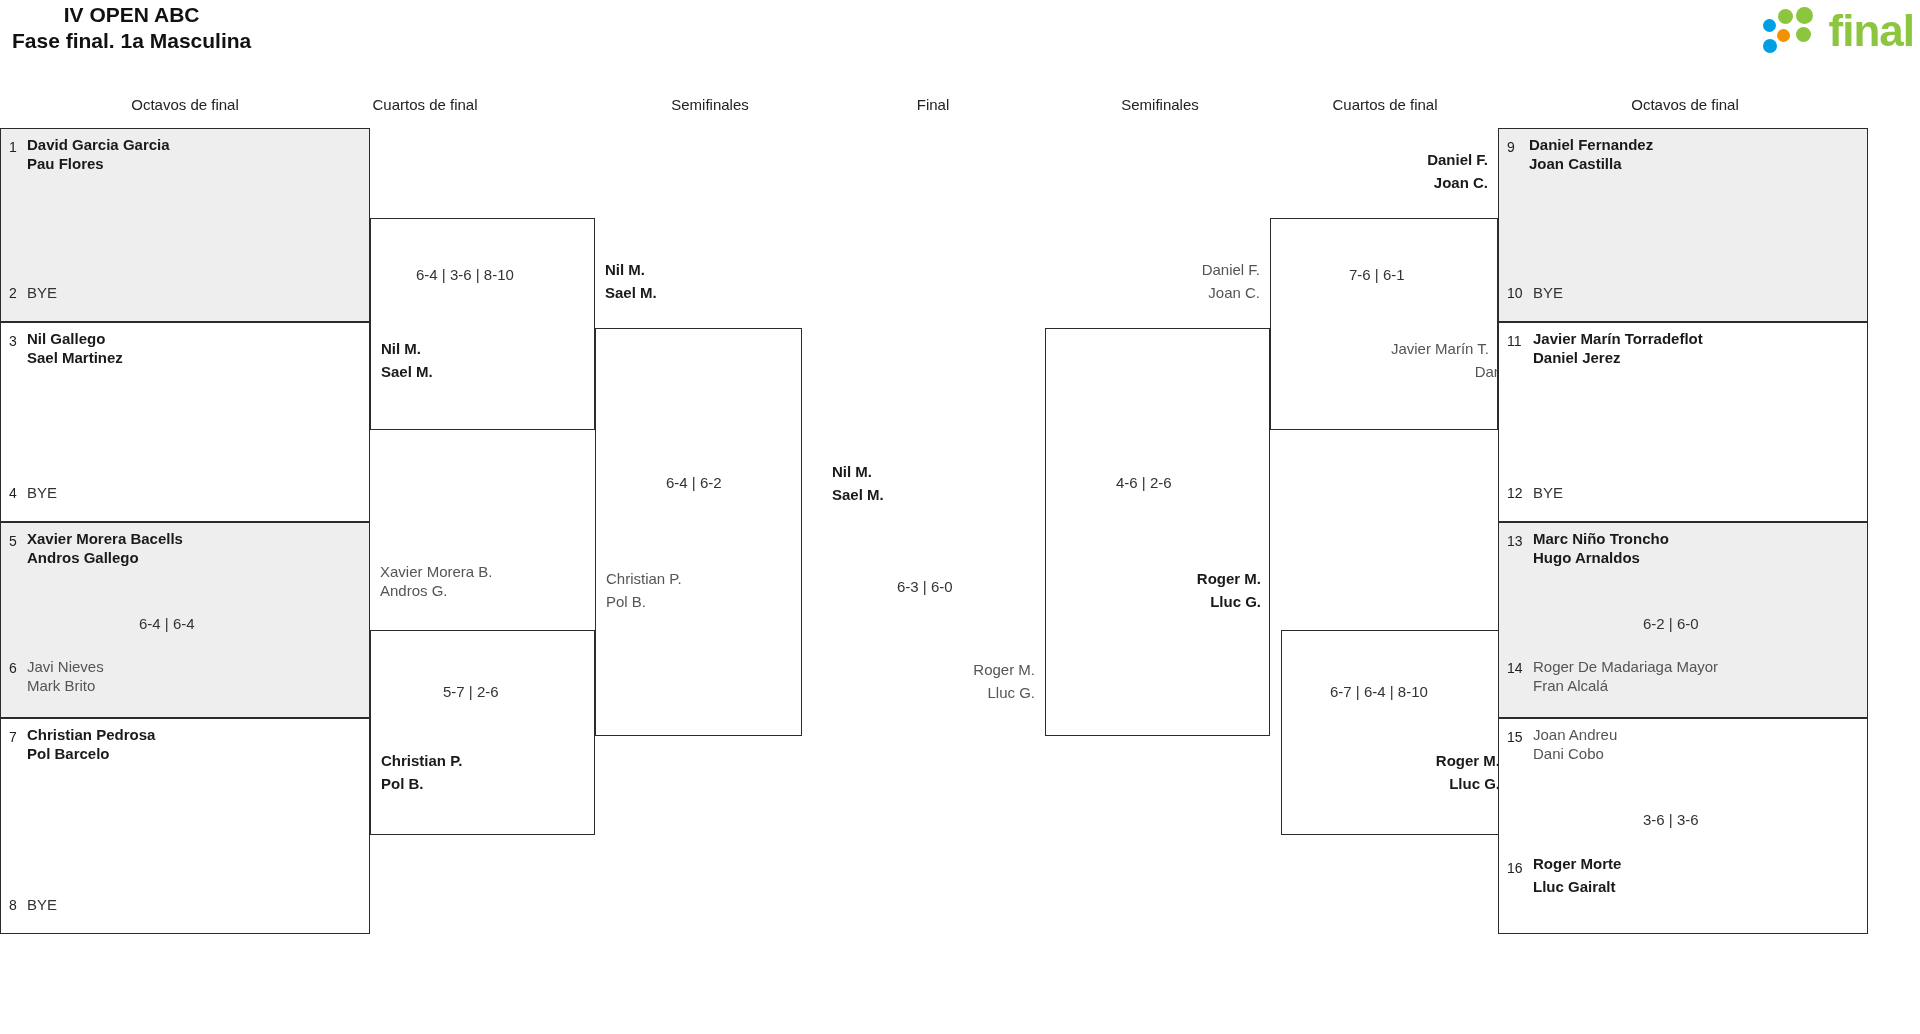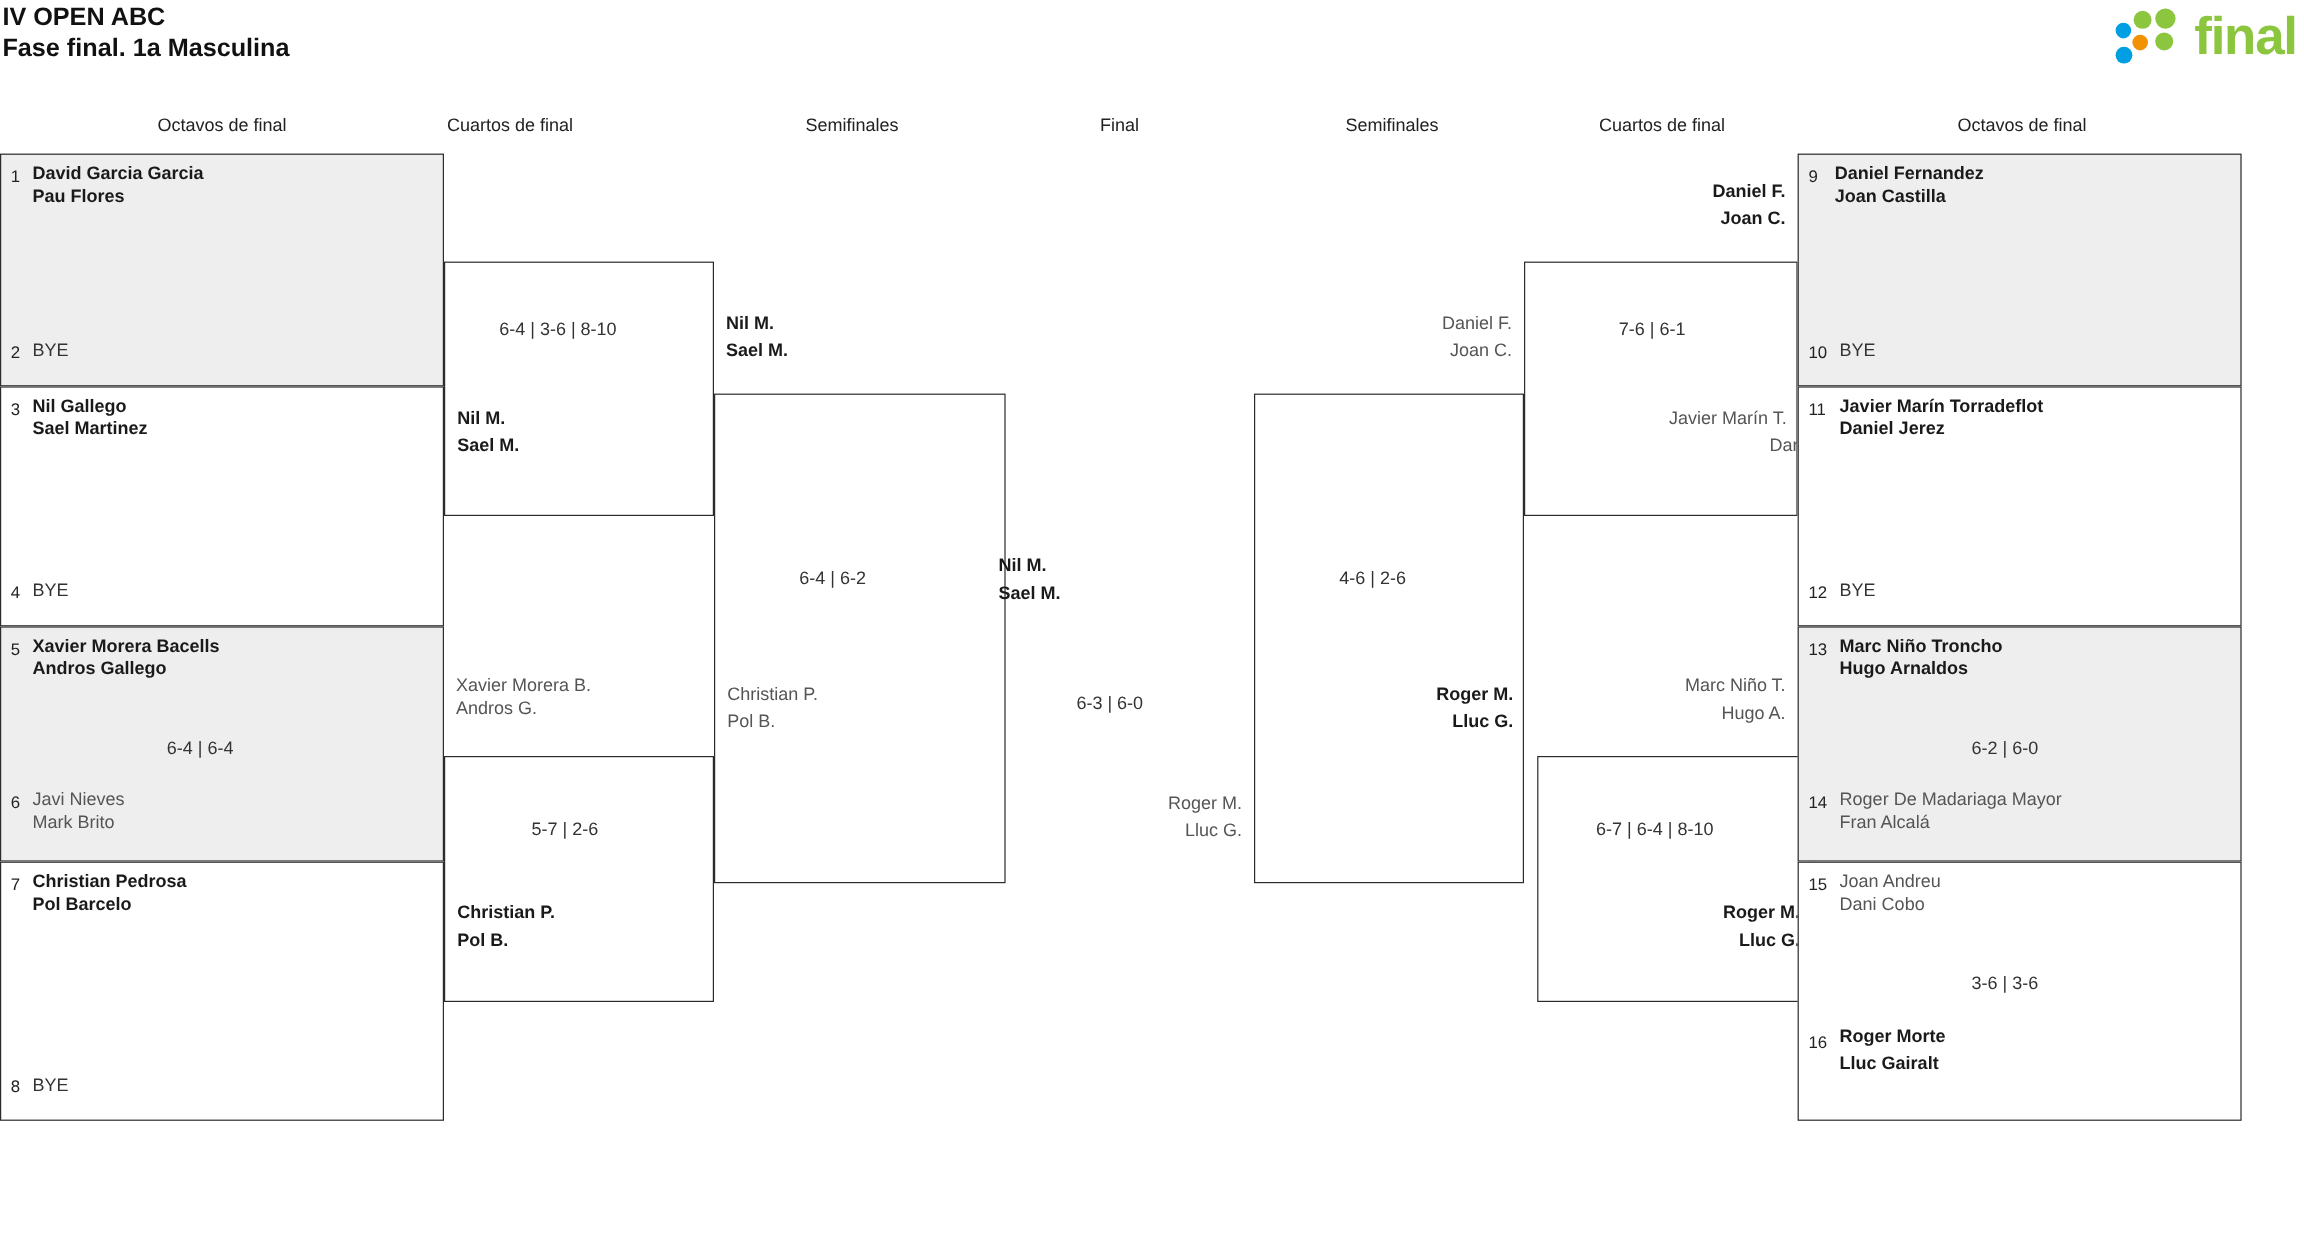--- a/index.html
+++ b/index.html
@@ -8,21 +8,21 @@
     width: 1920px; height: 1034px;
     background: #ffffff;
     font-family: "Liberation Sans", sans-serif;
     color: #1a1a1a;
     overflow: hidden;
   }
   #root { position: relative; width: 1920px; height: 1034px; }
 
   
   #header { position: absolute; left: 0; top: 0; width: 1920px; height: 70px; }
-  #title-block { position: absolute; left: 2px; top: 2px; }
+  #title-block { position: absolute; left: 12px; top: 2px; text-align: center; }
   .title-line {
     font-size: 21px; font-weight: bold; line-height: 26px; color: #111;
     white-space: nowrap;
   }
   #logo { position: absolute; right: 6px; top: 4px; height: 54px; display: flex; align-items: center; }
   #logo-dots { position: relative; width: 62px; height: 48px; margin-right: 4px; }
   .dot { position: absolute; border-radius: 50%; }
   #logo-text { font-size: 44px; font-weight: bold; color: #8cc63f; letter-spacing: -1px; line-height: 44px; }
 
   
@@ -133,21 +133,21 @@
   <div class="box" style="left:370px; top:630px; width:225px; height:205px;">
     <div class="score" style="left:72px; top:52px;">5-7 | 2-6</div>
     <div class="team bold" style="left:10px; top:120px;">Christian P.</div>
     <div class="team bold" style="left:10px; top:143px;">Pol B.</div>
   </div>
 
   <div class="box noborder" style="left:595px; top:238px; width:225px; height:90px;">
     <div class="team bold" style="left:10px; top:22px;">Nil M.</div>
     <div class="team bold" style="left:10px; top:45px;">Sael M.</div>
   </div>
-  <div class="box" style="left:595px; top:328px; width:243px; height:408px;">
+  <div class="box" style="left:595px; top:328px; width:207px; height:408px;">
     <div class="score" style="left:70px; top:145px;">6-4 | 6-2</div>
     <div class="team grey" style="left:10px; top:240px;">Christian P.</div>
     <div class="team grey" style="left:10px; top:263px;">Pol B.</div>
   </div>
 
   <div class="box noborder" style="left:820px; top:440px; width:225px; height:80px;">
     <div class="team bold" style="left:12px; top:22px;">Nil M.</div>
     <div class="team bold" style="left:12px; top:45px;">Sael M.</div>
   </div>
   <div class="box noborder" style="left:820px; top:548px; width:225px; height:140px;">
@@ -169,24 +169,20 @@
   <div class="box noborder" style="left:1270px; top:128px; width:228px; height:90px;">
     <div class="team bold right" style="left:0px; top:22px; width:218px;">Daniel F.</div>
     <div class="team bold right" style="left:0px; top:45px; width:218px;">Joan C.</div>
   </div>
   <div class="box" style="left:1270px; top:218px; width:228px; height:212px;">
     <div class="score" style="left:78px; top:47px;">7-6 | 6-1</div>
     <div class="team grey right" style="left:0px; top:120px; width:218px;">Javier Marín T.</div>
     <div class="team grey right" style="left:0px; top:143px; width:218px;margin-left:44px;">Daniel J.</div>
   </div>
 
-  <div class="box noborder" style="left:1270px; top:540px; width:228px; height:90px;">
-    <div class="team grey right" style="left:0px; top:22px; width:218px;">Marc Niño T.</div>
-    <div class="team grey right" style="left:0px; top:45px; width:218px;">Hugo A.</div>
-  </div>
   <div class="box" style="left:1270px; top:630px; width:228px; height:205px;margin-left:11px;">
     <div class="score" style="left:48px; top:52px;">6-7 | 6-4 | 8-10</div>
     <div class="team bold right" style="left:0px; top:120px; width:218px;">Roger M.</div>
     <div class="team bold right" style="left:0px; top:143px; width:218px;">Lluc G.</div>
   </div>
 
   <div class="box shaded" style="left:1498px; top:128px; width:370px; height:194px;">
     <div class="seed" style="left:8px; top:10px;">9</div>
     <div class="team bold" style="left:30px; top:6px;">Daniel Fernandez</div>
     <div class="team bold" style="left:30px; top:25px;">Joan Castilla</div>

